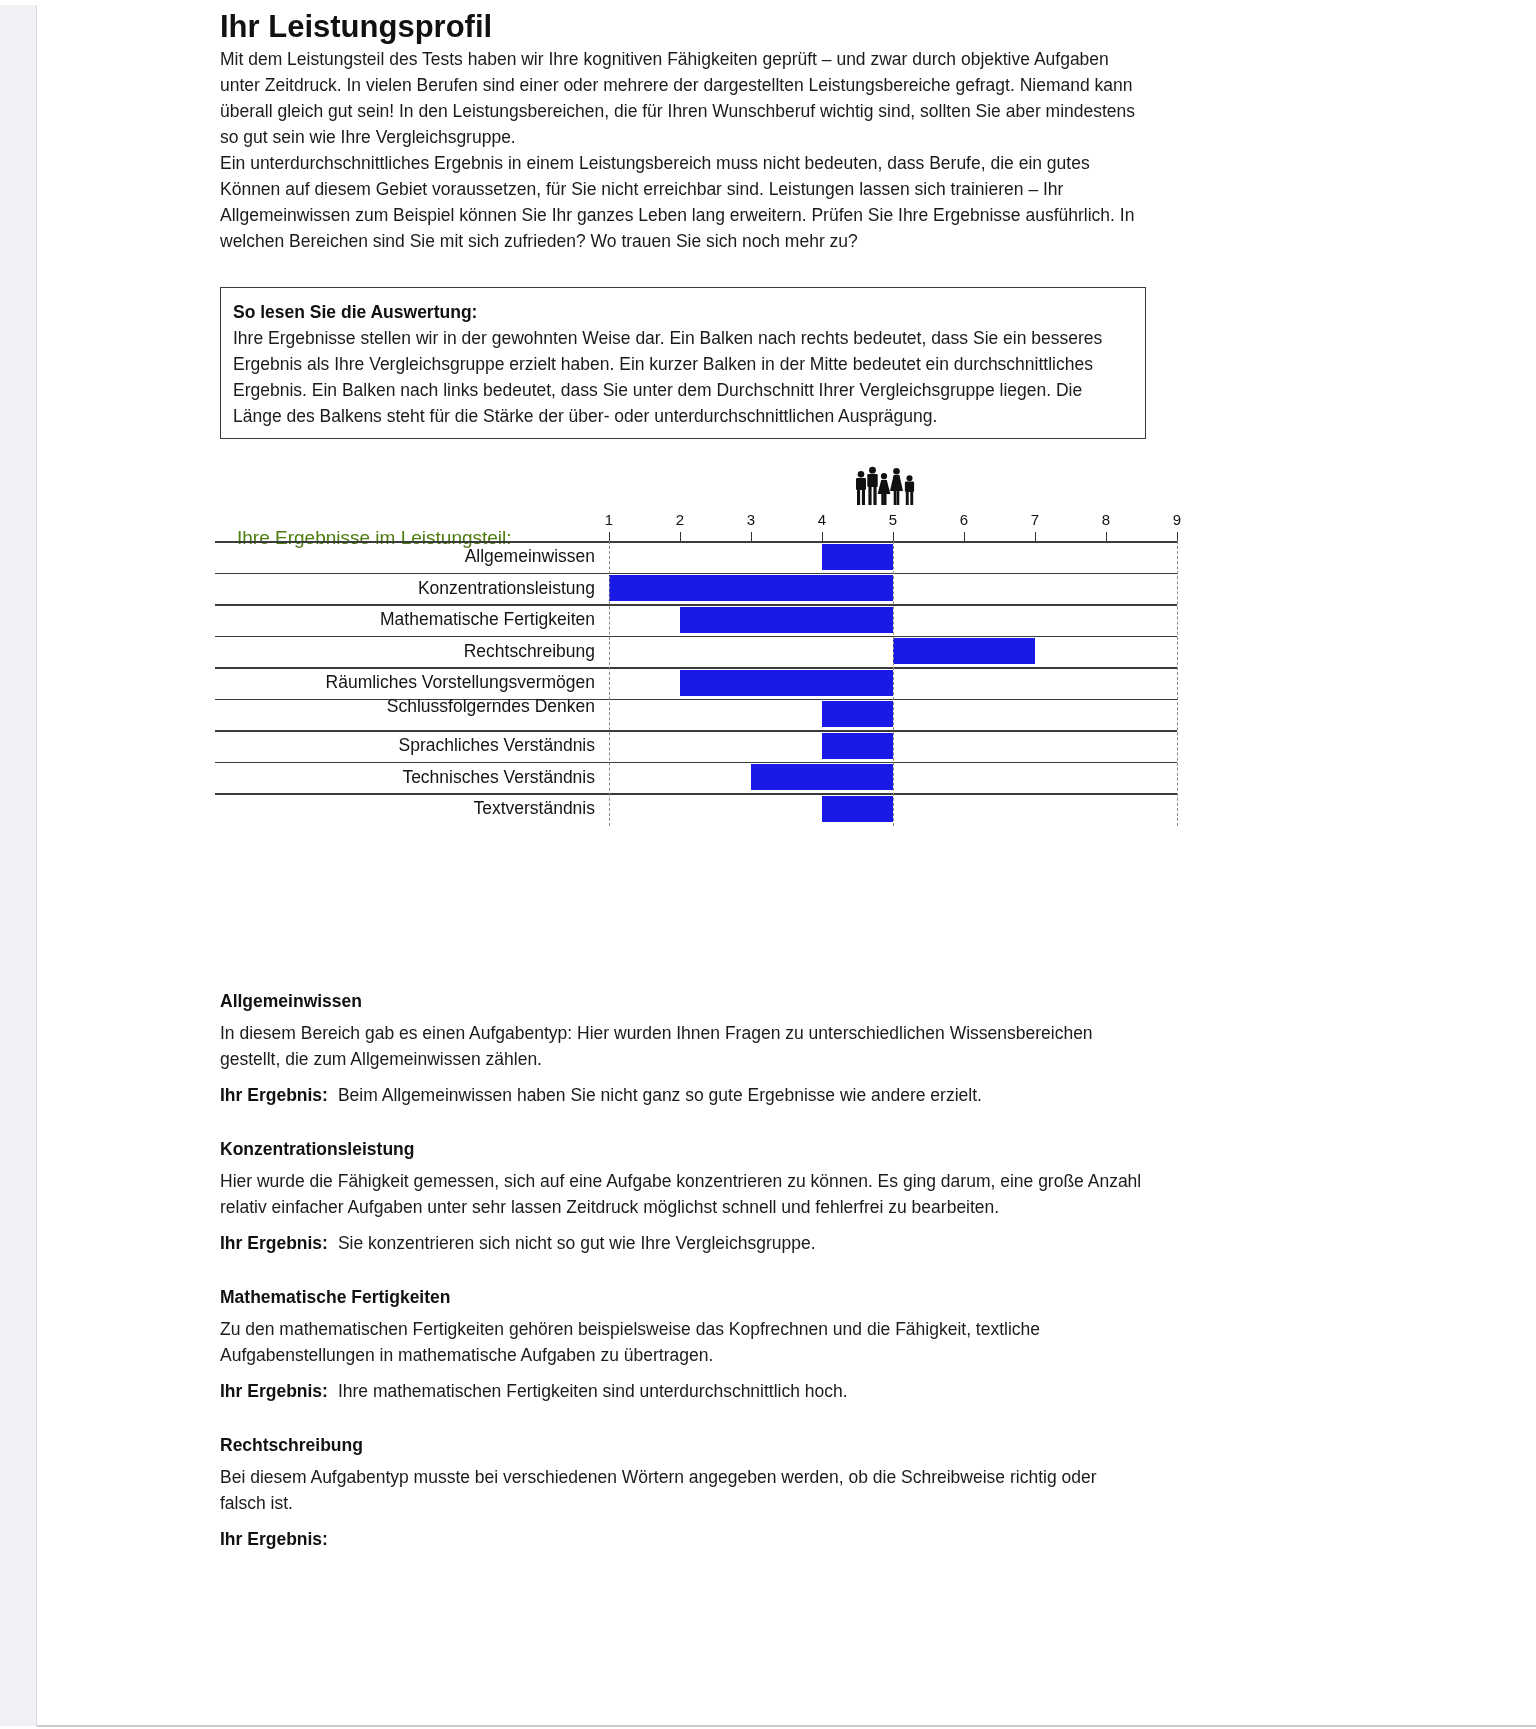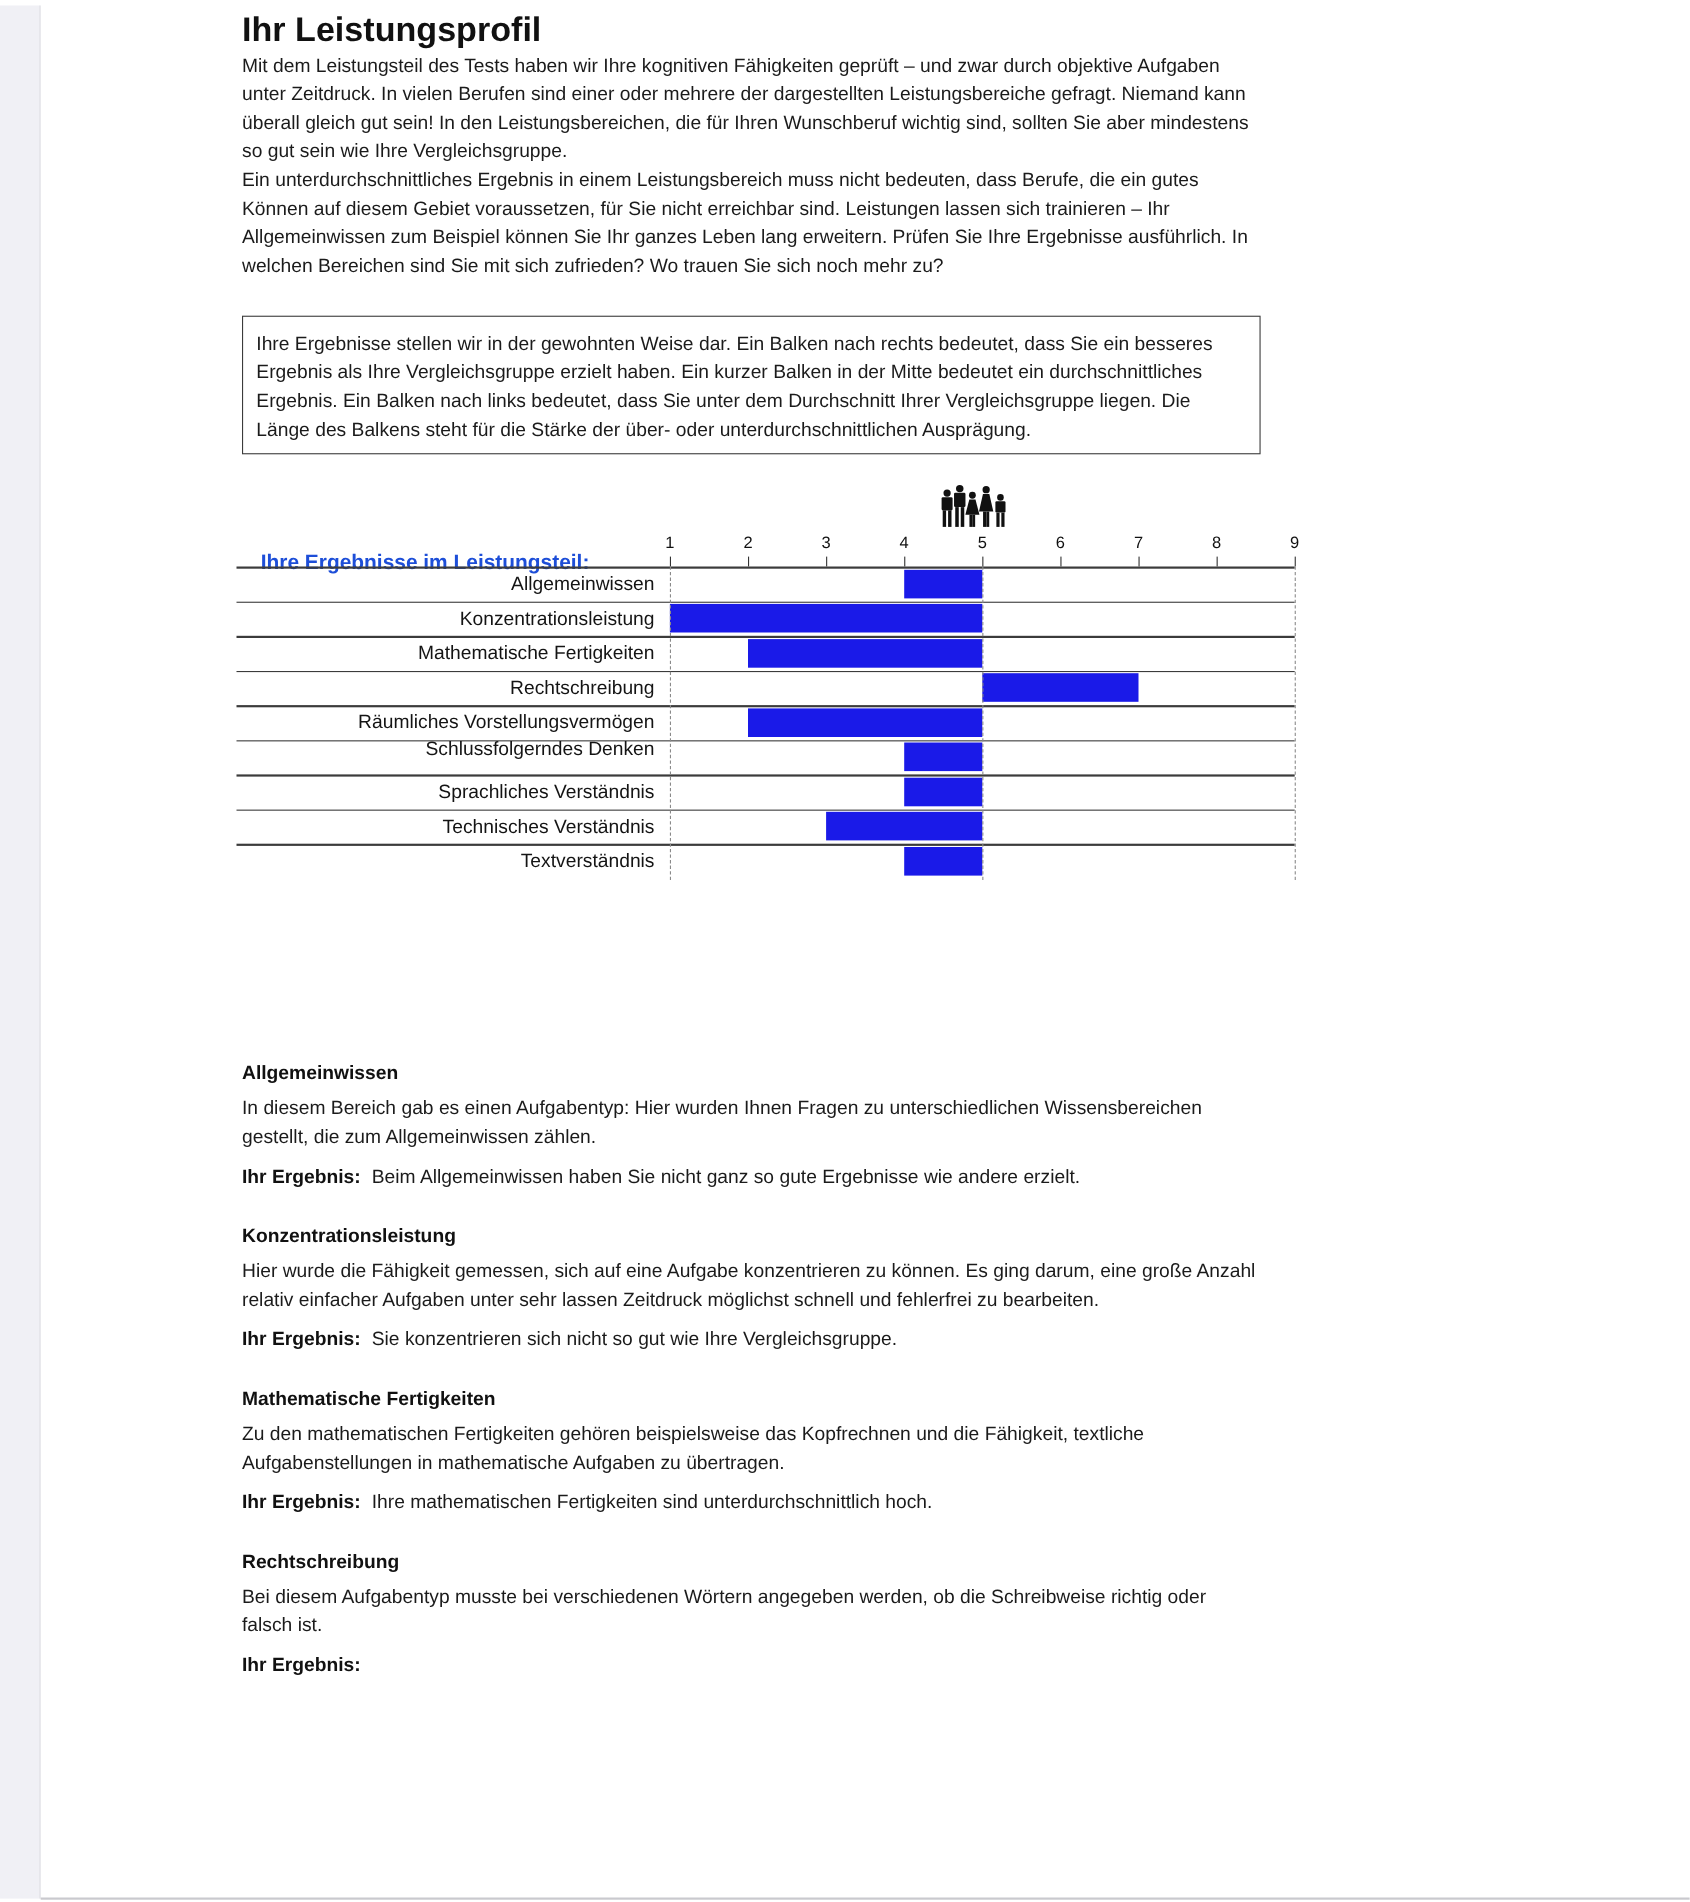--- a/index.html
+++ b/index.html
@@ -38,21 +38,21 @@
     padding:11px 11px 9px 12px;
   }
   .box-heading{font-size:17.5px;font-weight:700;line-height:26px;color:#111;}
   .box-body{margin-top:4px;}
   
   .chart-area{
     position:relative;margin:22px 0 0 178px;width:990px;height:365px;
   }
   .chart-caption{
     position:absolute;left:22px;top:66px;width:420px;
-    font-size:19px;font-weight:700;color:#1d4ed8;
+    font-size:19px;font-weight:400;color:#4d7c0f;
   }
   .people{position:absolute;left:636px;top:4px;width:70px;height:40px;}
   .axis{position:absolute;left:0;top:50px;width:100%;height:30px;}
   .axis-num{position:absolute;top:0;width:30px;text-align:center;font-size:15px;color:#111;}
   .axis-tick{position:absolute;top:21px;height:9px;width:1px;background:#333;}
   .plot{position:absolute;left:0;top:80px;width:975px;height:285px;}
   .hline{position:absolute;left:0;width:962px;height:1.5px;background:#3b3b3b;z-index:1;}
   .row-label{
     position:absolute;left:0;width:380px;height:31.5px;line-height:31.5px;
     text-align:right;font-size:17.5px;color:#141414;z-index:2;white-space:nowrap;
@@ -76,20 +76,21 @@
 <body>
 
 <div class="left-strip"></div>
 
 <div class="page">
   <div class="content">
     <h1 class="title">Ihr Leistungsprofil</h1>
     <p class="body p1">Mit dem Leistungsteil des Tests haben wir Ihre kognitiven Fähigkeiten geprüft – und zwar durch objektive Aufgaben unter Zeitdruck. In vielen Berufen sind einer oder mehrere der dargestellten Leistungsbereiche gefragt. Niemand kann überall gleich gut sein! In den Leistungsbereichen, die für Ihren Wunschberuf wichtig sind, sollten Sie aber mindestens so gut sein wie Ihre Vergleichsgruppe.</p>
     <p class="body p2">Ein unterdurchschnittliches Ergebnis in einem Leistungsbereich muss nicht bedeuten, dass Berufe, die ein gutes Können auf diesem Gebiet voraussetzen, für Sie nicht erreichbar sind. Leistungen lassen sich trainieren – Ihr Allgemeinwissen zum Beispiel können Sie Ihr ganzes Leben lang erweitern. Prüfen Sie Ihre Ergebnisse ausführlich. In welchen Bereichen sind Sie mit sich zufrieden? Wo trauen Sie sich noch mehr zu?</p>
     <div class="info-box">
+      <div class="box-heading">So lesen Sie die Auswertung:</div>
       <p class="body box-body">Ihre Ergebnisse stellen wir in der gewohnten Weise dar. Ein Balken nach rechts bedeutet, dass Sie ein besseres Ergebnis als Ihre Vergleichsgruppe erzielt haben. Ein kurzer Balken in der Mitte bedeutet ein durchschnittliches Ergebnis. Ein Balken nach links bedeutet, dass Sie unter dem Durchschnitt Ihrer Vergleichsgruppe liegen. Die Länge des Balkens steht für die Stärke der über- oder unterdurchschnittlichen Ausprägung.</p>
     </div>
   </div>
 
   <div class="chart-area">
     <div class="chart-caption">Ihre Ergebnisse im Leistungsteil:</div>
     <svg class="people" viewBox="0 0 66 40" fill="#111">
 
       <circle cx="8" cy="9.2" r="3.3"></circle>
         <rect x="3" y="13" width="10" height="12" rx="1.2"></rect>

